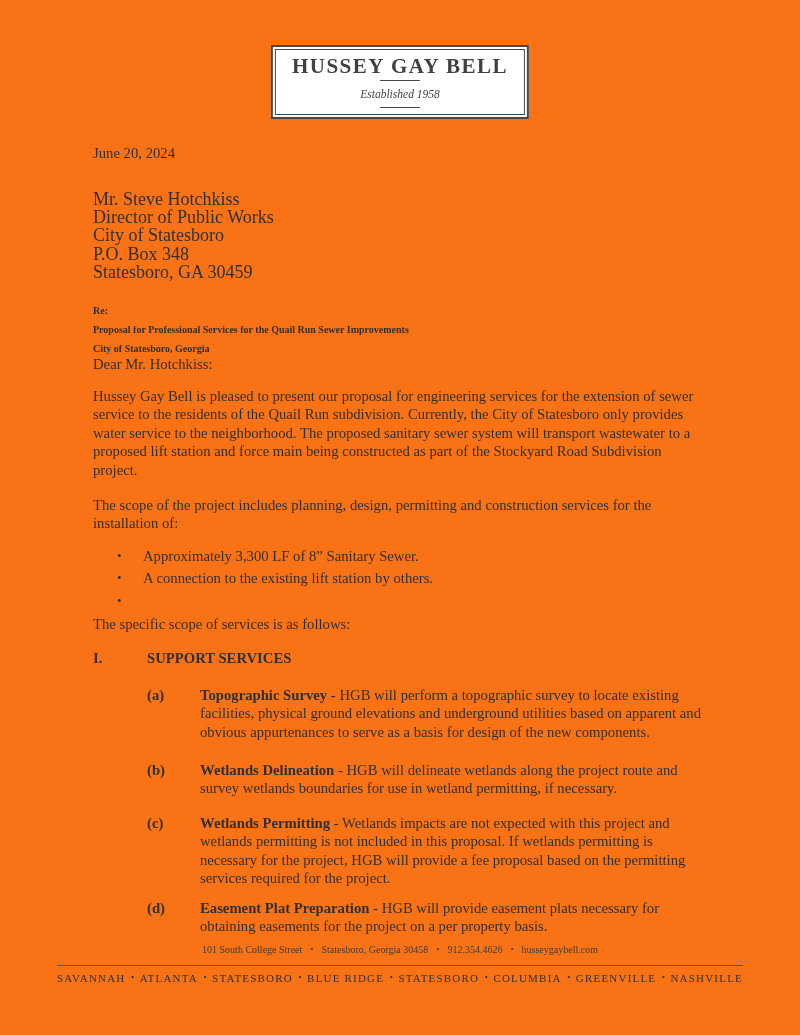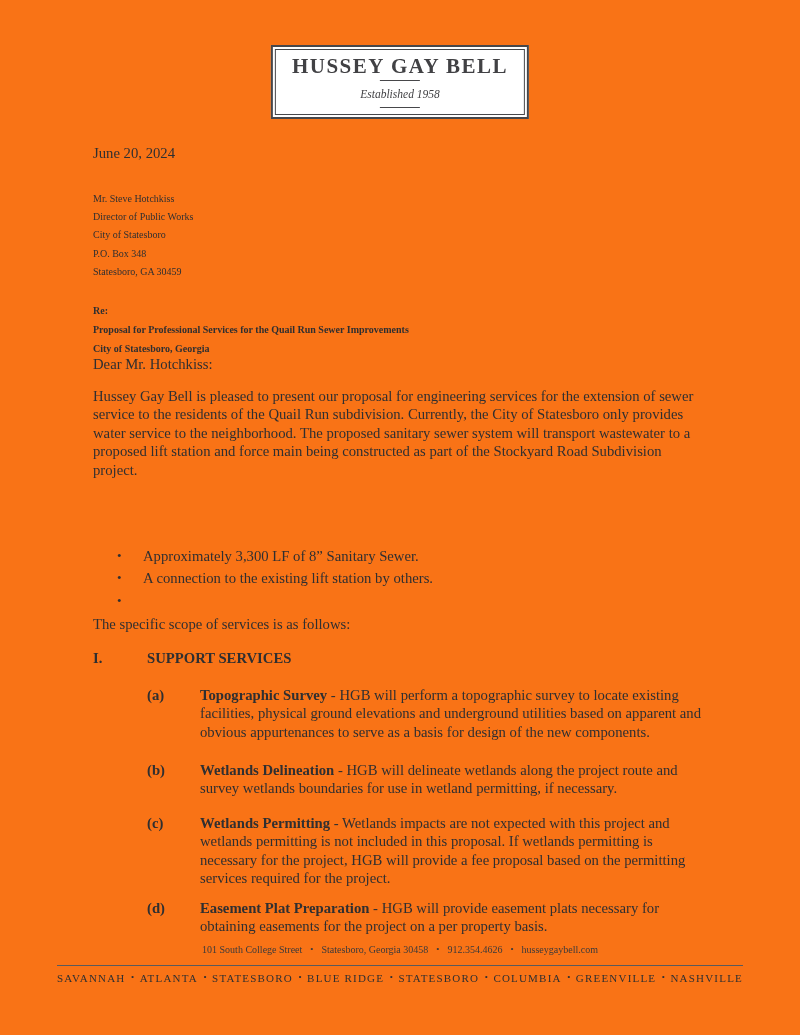--- a/index.html
+++ b/index.html
@@ -10,21 +10,21 @@
   
   .logo { position:absolute; top:45px; left:50%; transform:translateX(-50%);
           border:2px solid #47474a; padding:2px; background:#fff; }
   .logo-inner { border:1px solid #47474a; padding:4px 16px 6px; text-align:center; }
   .logo-name { font-size:21px; font-weight:bold; letter-spacing:1.5px; color:#414144; white-space:nowrap; }
   .logo-tag { display:flex; align-items:center; justify-content:center; gap:7px; margin-top:1px; color:#414144;flex-direction:column; }
   .tag-rule { height:1px; background:#47474a; width:40px; }
   .logo-tagline { font-style:italic; font-size:11.5px; white-space:nowrap; }
   
   .date { position:absolute; top:145px; left:93px; font-size:14.7px; }
-  .recipient { position:absolute; top:190px; left:93px; font-size:10px; line-height:18.2px;font-family:Liberation Serif, serif; }
+  .recipient { position:absolute; top:190px; left:93px; font-size:18px; line-height:18.2px;font-family:Liberation Serif, serif; }
   .re-block { position:absolute; top:301px; left:93px; width:614px; display:flex;
               font-weight:bold; font-size:10px; line-height:19px;flex-direction:column; }
   .re-label { width:54px; flex-shrink:0; }
   .salutation { position:absolute; top:356px; left:93px; font-size:14.7px; }
   .para { position:absolute; left:93px; width:614px; margin:0; font-size:14.7px; line-height:18.4px; }
   .para1 { top:387px; }
   .para2 { top:496px; }
   .para3 { top:615px; }
   .bullets { position:absolute; top:547px; left:93px; width:614px; margin:0; padding:0;
              list-style:none; font-size:14.7px; line-height:18.4px; }
@@ -81,20 +81,21 @@
     <div class="re-label">Re:</div>
     <div class="re-lines">
       <div>Proposal for Professional Services for the Quail Run Sewer Improvements</div>
       <div>City of Statesboro, Georgia</div>
     </div>
   </div>
 
   <div class="salutation">Dear Mr. Hotchkiss:</div>
 
   <p class="para para1">Hussey Gay Bell is pleased to present our proposal for engineering services for the extension of sewer service to the residents of the Quail Run subdivision. Currently, the City of Statesboro only provides water service to the neighborhood. The proposed sanitary sewer system will transport wastewater to a proposed lift station and force main being constructed as part of the Stockyard Road Subdivision project.</p>
+  <p class="para para2">The scope of the project includes planning, design, permitting and construction services for the installation of:</p>
 
   <ul class="bullets">
     <li>
       <span class="bullet-dot">•</span>
       <span>Approximately 3,300 LF of 8” Sanitary Sewer.</span>
     </li>
     <li>
       <span class="bullet-dot">•</span>
       <span>A connection to the existing lift station by others.</span>
     </li>

